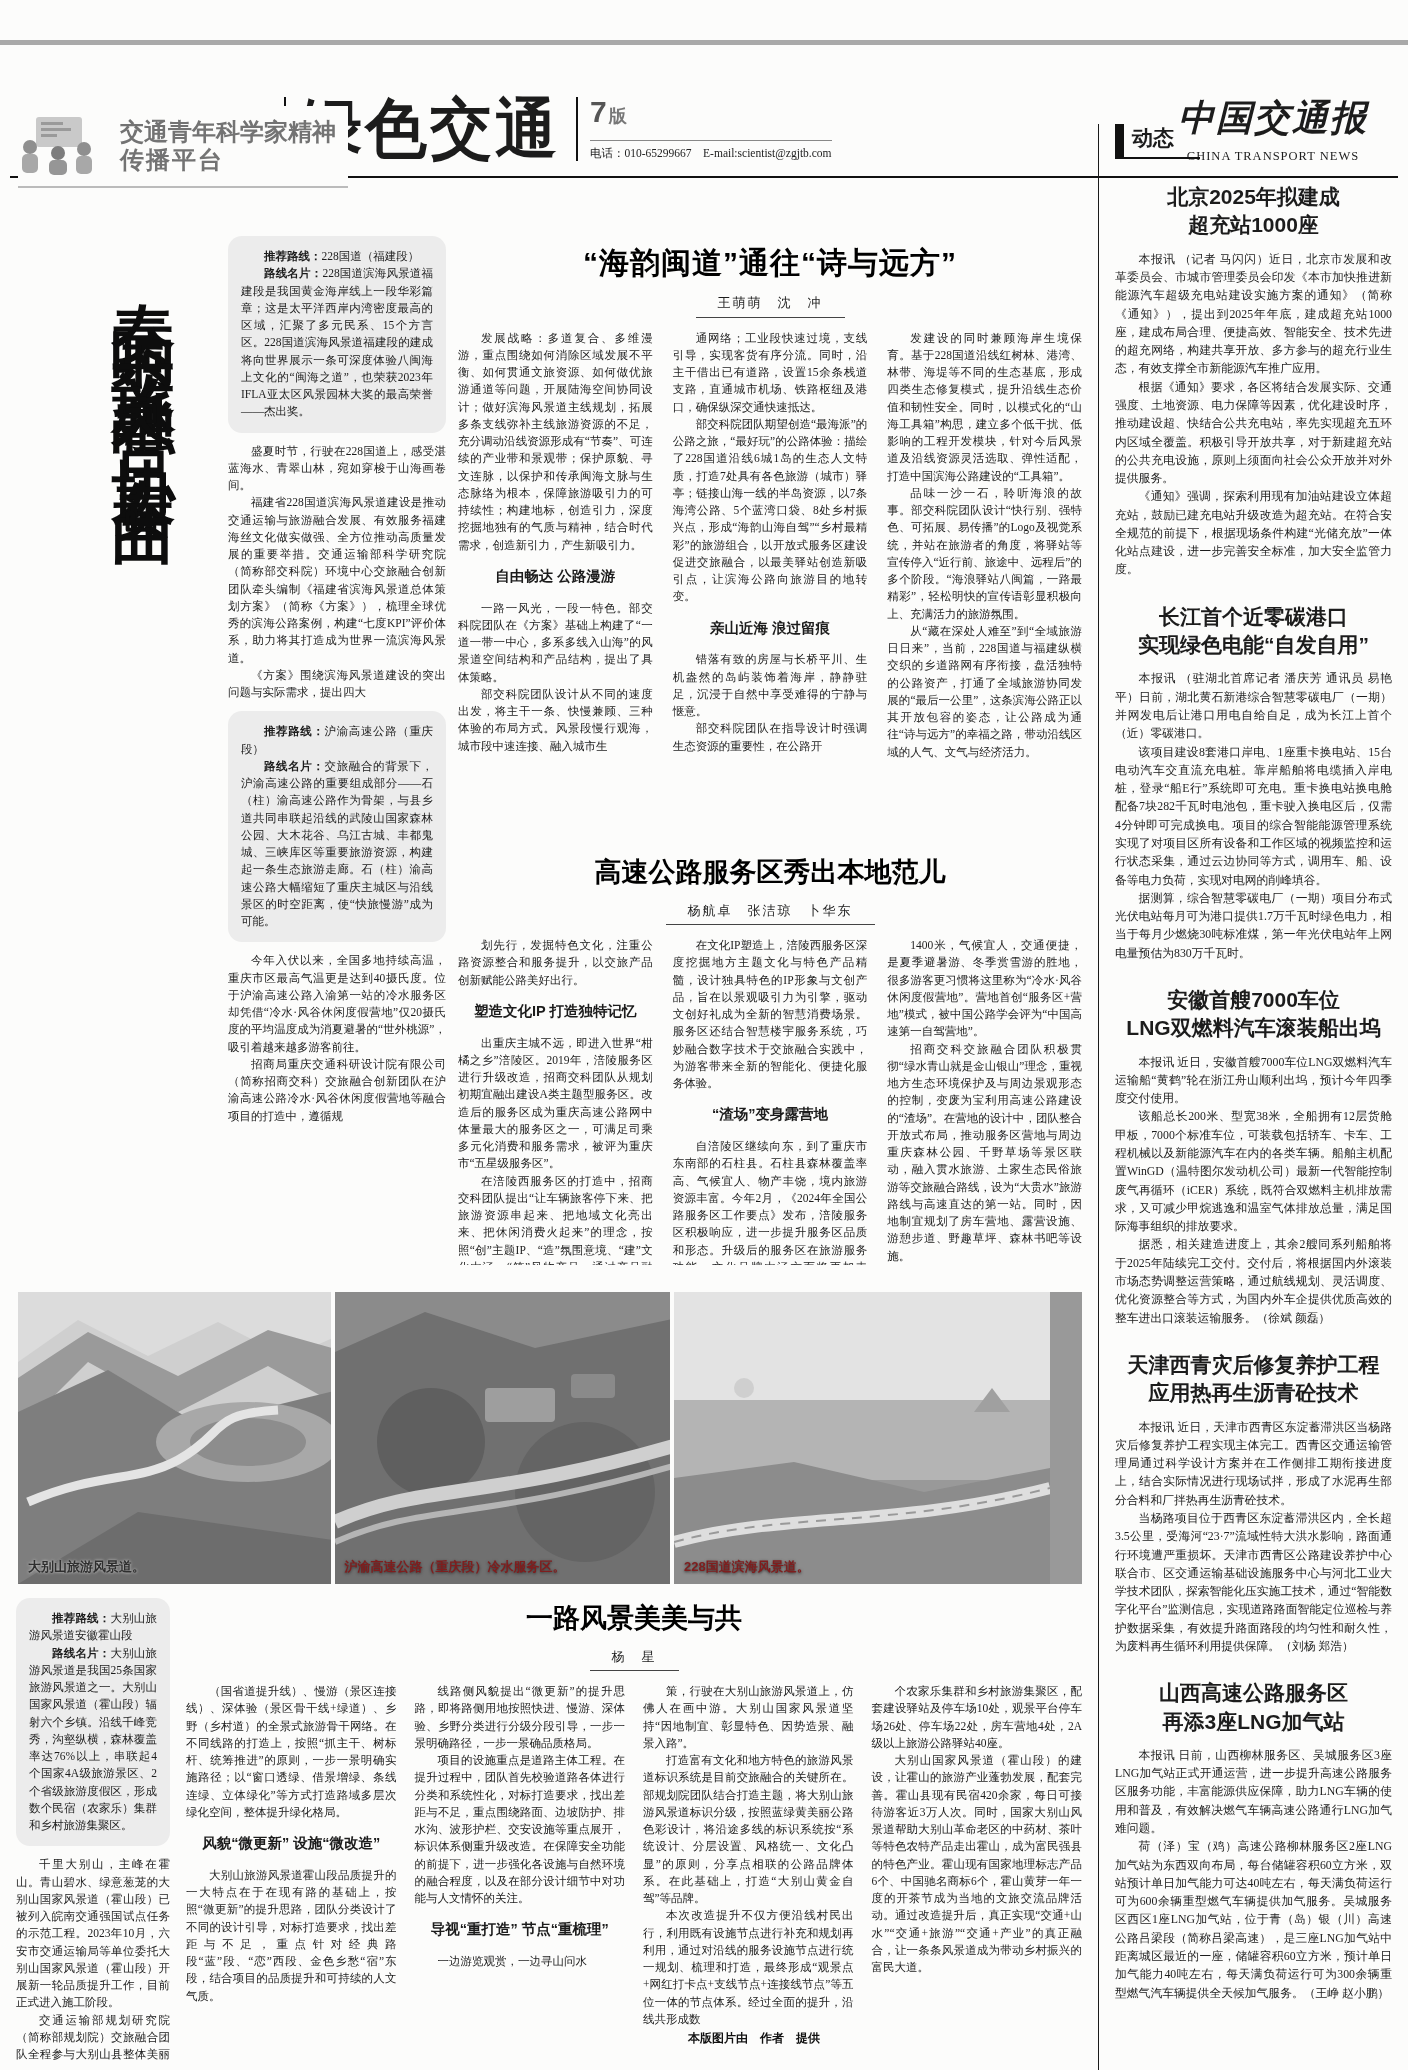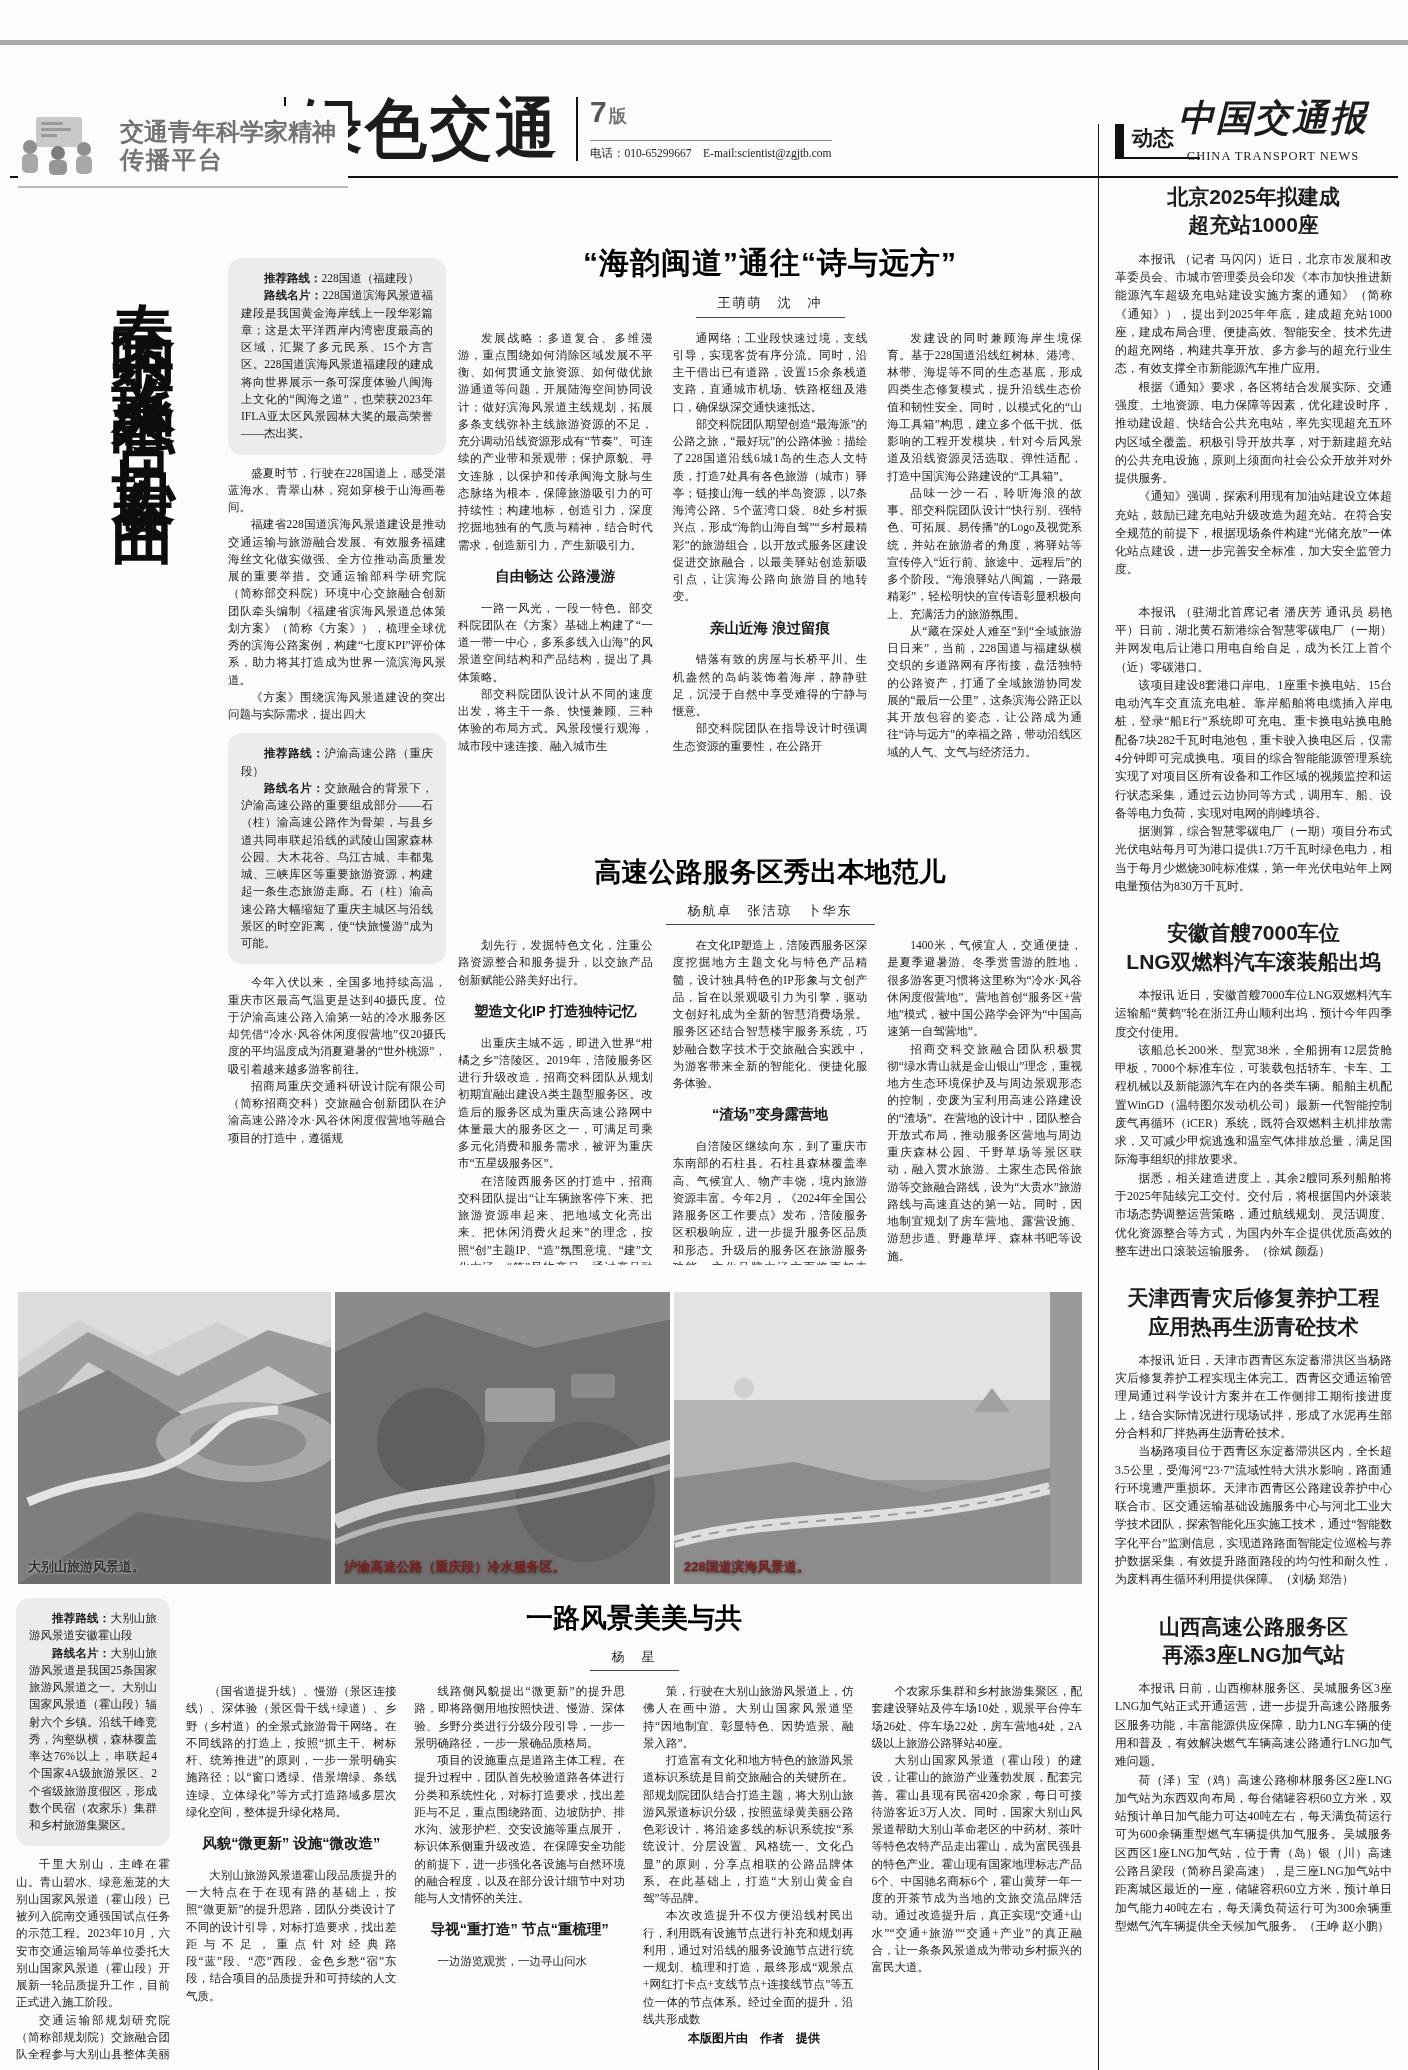--- a/index.html
+++ b/index.html
@@ -30,21 +30,21 @@
   .banner-text .b1{font-size:24px;}
   .banner-text .b2{font-size:24px;letter-spacing:2px;}
   .intro{position:absolute;left:566px;top:108px;width:516px;height:80px;column-count:2;column-gap:30px;
          font-size:13px;line-height:1.6;text-align:justify;}
   .intro p{margin:0;text-indent:2em;}
   
   .theme{position:absolute;left:28px;top:252px;width:160px;height:1030px;
          writing-mode:vertical-rl;font-family:"Liberation Sans",sans-serif;
          font-size:64px;font-weight:900;letter-spacing:22px;color:#0d0d0d;}
   
-  .rail{position:absolute;left:228px;top:258px;width:218px;height:1046px;overflow:hidden;
+  .rail{position:absolute;left:228px;top:236px;width:218px;height:1046px;overflow:hidden;
         font-size:11.5px;line-height:1.5;text-align:justify;}
   .route-box{background:#ececec;border-radius:14px;padding:12px 13px;margin-bottom:10px;}
   .box-p{margin:0;text-indent:2em;}
   .box-p b{font-family:"Liberation Sans",sans-serif;}
   .railtext p{margin:0;text-indent:2em;}
   .railtext{margin-bottom:10px;}
   
   .art{position:absolute;font-size:11.5px;line-height:1.5;}
   .a-title{text-align:center;font-family:"Liberation Sans",sans-serif;font-weight:900;color:#000000;margin:0;}
   .a-byline{text-align:center;margin:8px 0 12px;}
@@ -290,20 +290,21 @@
     <div class="r-art">
       <h3 class="r-title"><span>北京2025年拟建成</span><br><span>超充站1000座</span></h3>
       <div class="paras">
           <p>本报讯 （记者 马闪闪）近日，北京市发展和改革委员会、市城市管理委员会印发《本市加快推进新能源汽车超级充电站建设实施方案的通知》（简称《通知》），提出到2025年年底，建成超充站1000座，建成布局合理、便捷高效、智能安全、技术先进的超充网络，构建共享开放、多方参与的超充行业生态，有效支撑全市新能源汽车推广应用。</p>
           <p>根据《通知》要求，各区将结合发展实际、交通强度、土地资源、电力保障等因素，优化建设时序，推动建设超、快结合公共充电站，率先实现超充五环内区域全覆盖。积极引导开放共享，对于新建超充站的公共充电设施，原则上须面向社会公众开放并对外提供服务。</p>
           <p>《通知》强调，探索利用现有加油站建设立体超充站，鼓励已建充电站升级改造为超充站。在符合安全规范的前提下，根据现场条件构建“光储充放”一体化站点建设，进一步完善安全标准，加大安全监管力度。</p>
         </div>
     </div>
 
     <div class="r-art">
+      <h3 class="r-title"><span>长江首个近零碳港口</span><br><span>实现绿色电能“自发自用”</span></h3>
       <div class="paras">
           <p>本报讯 （驻湖北首席记者 潘庆芳 通讯员 易艳平）日前，湖北黄石新港综合智慧零碳电厂（一期）并网发电后让港口用电自给自足，成为长江上首个（近）零碳港口。</p>
           <p>该项目建设8套港口岸电、1座重卡换电站、15台电动汽车交直流充电桩。靠岸船舶将电缆插入岸电桩，登录“船E行”系统即可充电。重卡换电站换电舱配备7块282千瓦时电池包，重卡驶入换电区后，仅需4分钟即可完成换电。项目的综合智能能源管理系统实现了对项目区所有设备和工作区域的视频监控和运行状态采集，通过云边协同等方式，调用车、船、设备等电力负荷，实现对电网的削峰填谷。</p>
           <p>据测算，综合智慧零碳电厂（一期）项目分布式光伏电站每月可为港口提供1.7万千瓦时绿色电力，相当于每月少燃烧30吨标准煤，第一年光伏电站年上网电量预估为830万千瓦时。</p>
         </div>
     </div>
 
     <div class="r-art">
       <h3 class="r-title"><span>安徽首艘7000车位</span><br><span>LNG双燃料汽车滚装船出坞</span></h3>
       <div class="paras">

